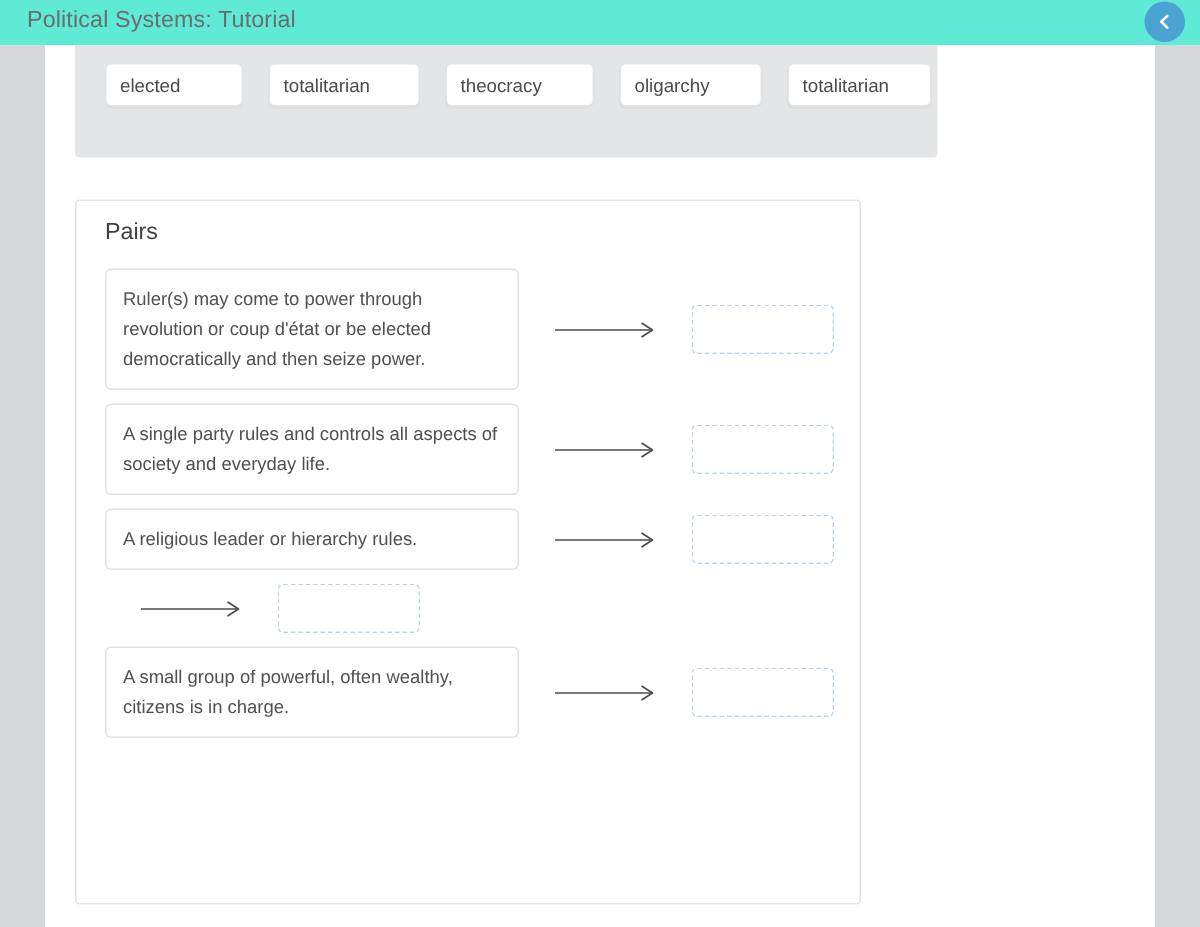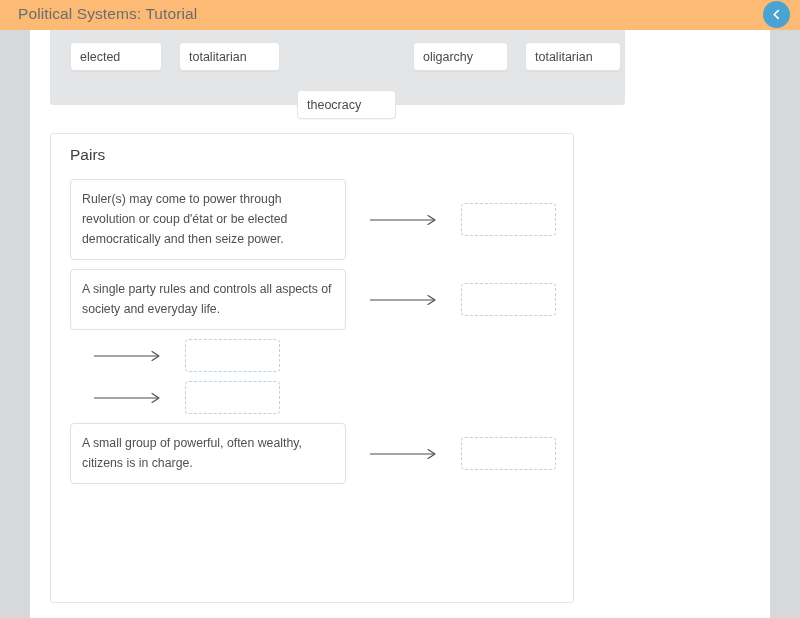--- a/index.html
+++ b/index.html
@@ -26,21 +26,21 @@
     background: #ffffff;
   }
 
   
   #app-header {
     position: absolute;
     left: 0;
     top: 0;
     width: 800px;
     height: 30px;
-    background: #fdba74;
+    background: #5eead4;
     z-index: 50;
   }
 
   #app-title {
     position: absolute;
     left: 18px;
     top: 5px;
     font-size: 15.5px;
     color: #6a6d70;
     letter-spacing: 0.1px;
@@ -98,21 +98,21 @@
     border-radius: 4px;
     display: flex;
     align-items: center;
     padding: 0 9px;
     font-size: 12.5px;
     color: #4a4a4a;
     cursor: move;
     box-shadow: 0 1px 1px rgba(0,0,0,0.04);
   }
   .tile:nth-child(2) { min-width: 101px; }
-  .tile:nth-child(3) { min-width: 99px; margin-top: 48px; }
+  .tile:nth-child(3) { min-width: 99px; }
   .tile:nth-child(4) { min-width: 95px; }
   .tile:nth-child(5) { min-width: 96px; }
 
   
   #pairs-card {
     position: absolute;
     left: 50px;
     top: 133px;
     width: 524px;
     height: 470px;
@@ -205,20 +205,21 @@
         <div class="pair-prompt">A single party rules and controls all aspects of society and everyday life.</div>
         <div class="pair-arrow">
           <svg width="70" height="12" viewBox="0 0 70 12">
             <line x1="1" y1="6" x2="65" y2="6" stroke="#4a4c4e" stroke-width="1.1"></line>
             <polyline points="59,1.5 66,6 59,10.5" fill="none" stroke="#4a4c4e" stroke-width="1.1" stroke-linecap="round" stroke-linejoin="round"></polyline>
           </svg>
         </div>
         <div class="pair-drop"></div>
       </div>
       <div class="pair-row">
+        <div class="pair-prompt">A religious leader or hierarchy rules.</div>
         <div class="pair-arrow">
           <svg width="70" height="12" viewBox="0 0 70 12">
             <line x1="1" y1="6" x2="65" y2="6" stroke="#4a4c4e" stroke-width="1.1"></line>
             <polyline points="59,1.5 66,6 59,10.5" fill="none" stroke="#4a4c4e" stroke-width="1.1" stroke-linecap="round" stroke-linejoin="round"></polyline>
           </svg>
         </div>
         <div class="pair-drop"></div>
       </div>
       <div class="pair-row">
         <div class="pair-arrow">

